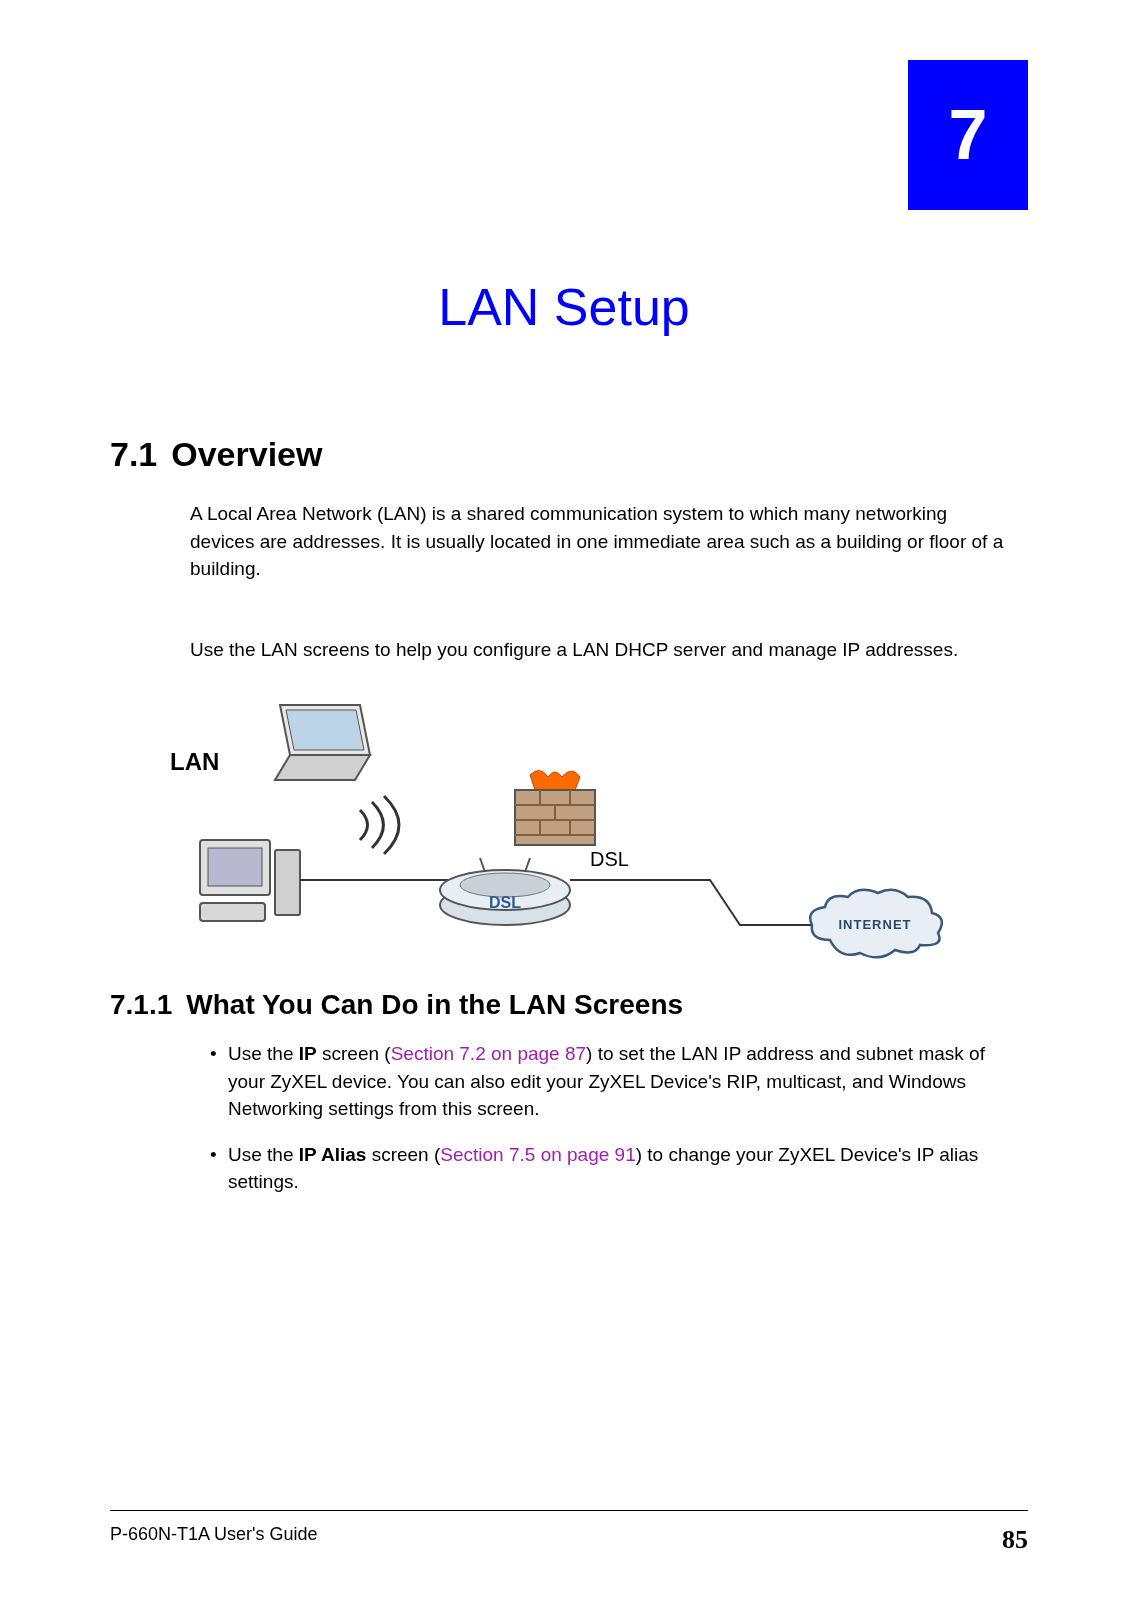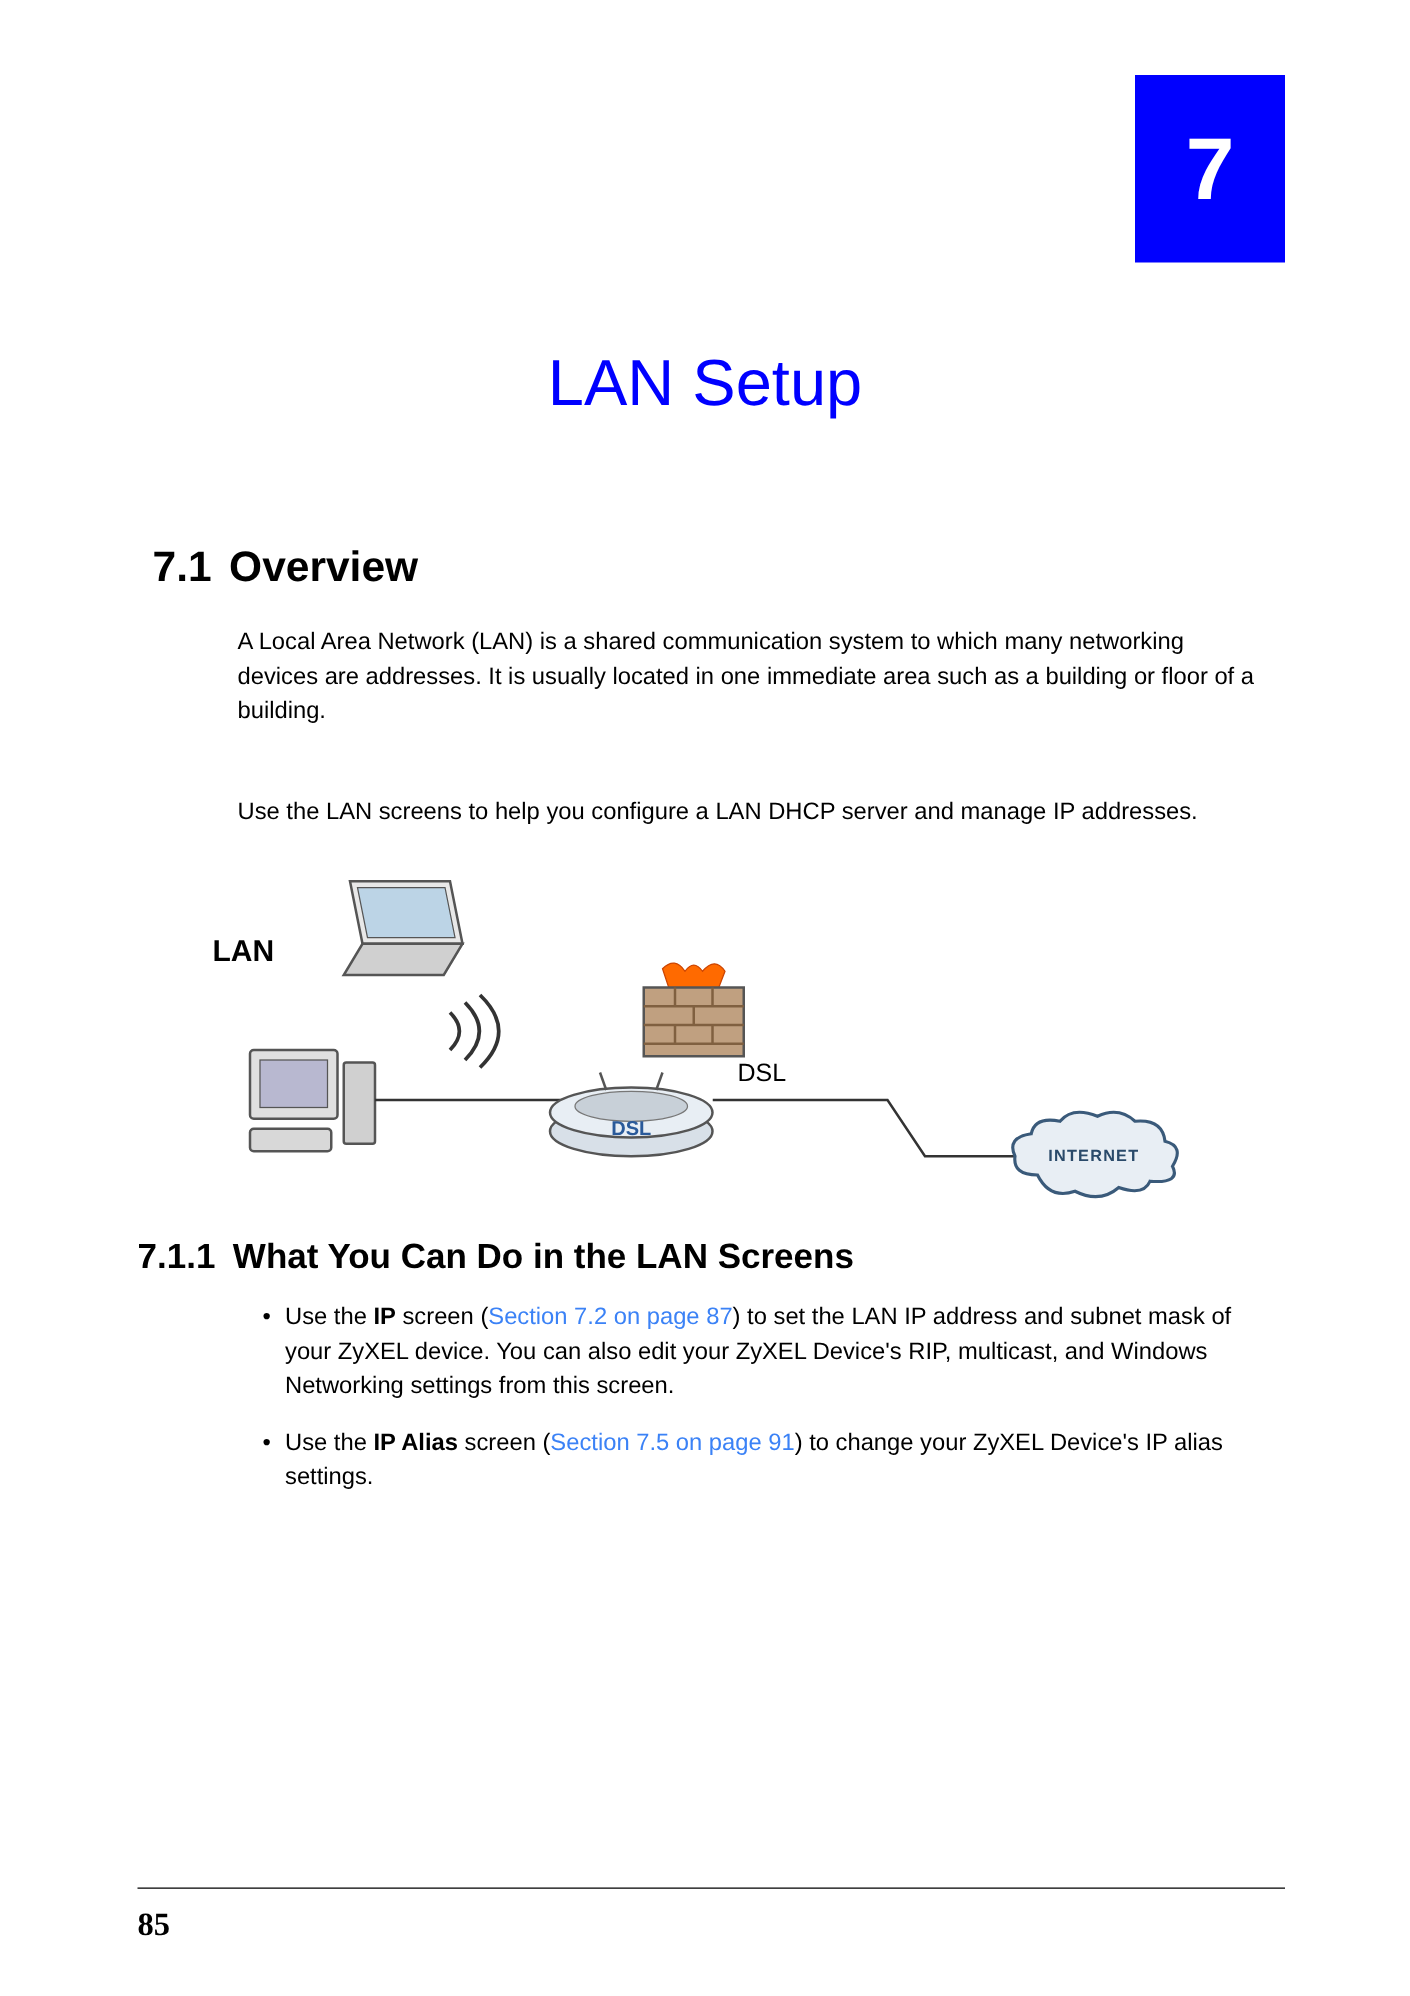--- a/index.html
+++ b/index.html
@@ -40,21 +40,20 @@
     color: #0000ff;
     font-weight: 500;
   }
   .section-h1 {
     position: absolute;
     top: 430px;
     left: 110px;
     font-family: Arial, Helvetica, sans-serif;
     font-size: 34px;
     font-weight: bold;
-    margin-left: 12px;
   }
   .section-h1 .num { margin-right: 14px; }
   .body1 {
     position: absolute;
     top: 500px;
     left: 190px;
     width: 820px;
   }
   .body2 {
     position: absolute;
@@ -105,21 +104,21 @@
     padding-left: 18px;
     margin-bottom: 18px;
   }
   .bullet::before {
     content: "•";
     position: absolute;
     left: 0;
     top: 0;
   }
   .bold { font-weight: bold; }
-  .link { color: #3b82f6; }
+  .link { color: #a21caf; }
   .footer {
     position: absolute;
     bottom: 38px;
     left: 110px;
     right: 100px;
     border-top: 1px solid #000;
     padding-top: 10px;
     display: flex;
     justify-content: space-between;
     font-size: 18px;
@@ -215,14 +214,15 @@
 <div class="bullets">
   <div class="bullet">
     <span>Use the </span><span class="bold">IP</span><span> screen (</span><span class="link">Section 7.2 on page 87</span><span>) to set the LAN IP address and subnet mask of your ZyXEL device. You can also edit your ZyXEL Device's RIP, multicast, and Windows Networking settings from this screen.</span>
   </div>
   <div class="bullet">
     <span>Use the </span><span class="bold">IP Alias</span><span> screen (</span><span class="link">Section 7.5 on page 91</span><span>) to change your ZyXEL Device's IP alias settings.</span>
   </div>
 </div>
 
 <div class="footer">
+  <span>P-660N-T1A User's Guide</span>
   <span class="pagenum">85</span>
 </div>
 
 </body></html>

